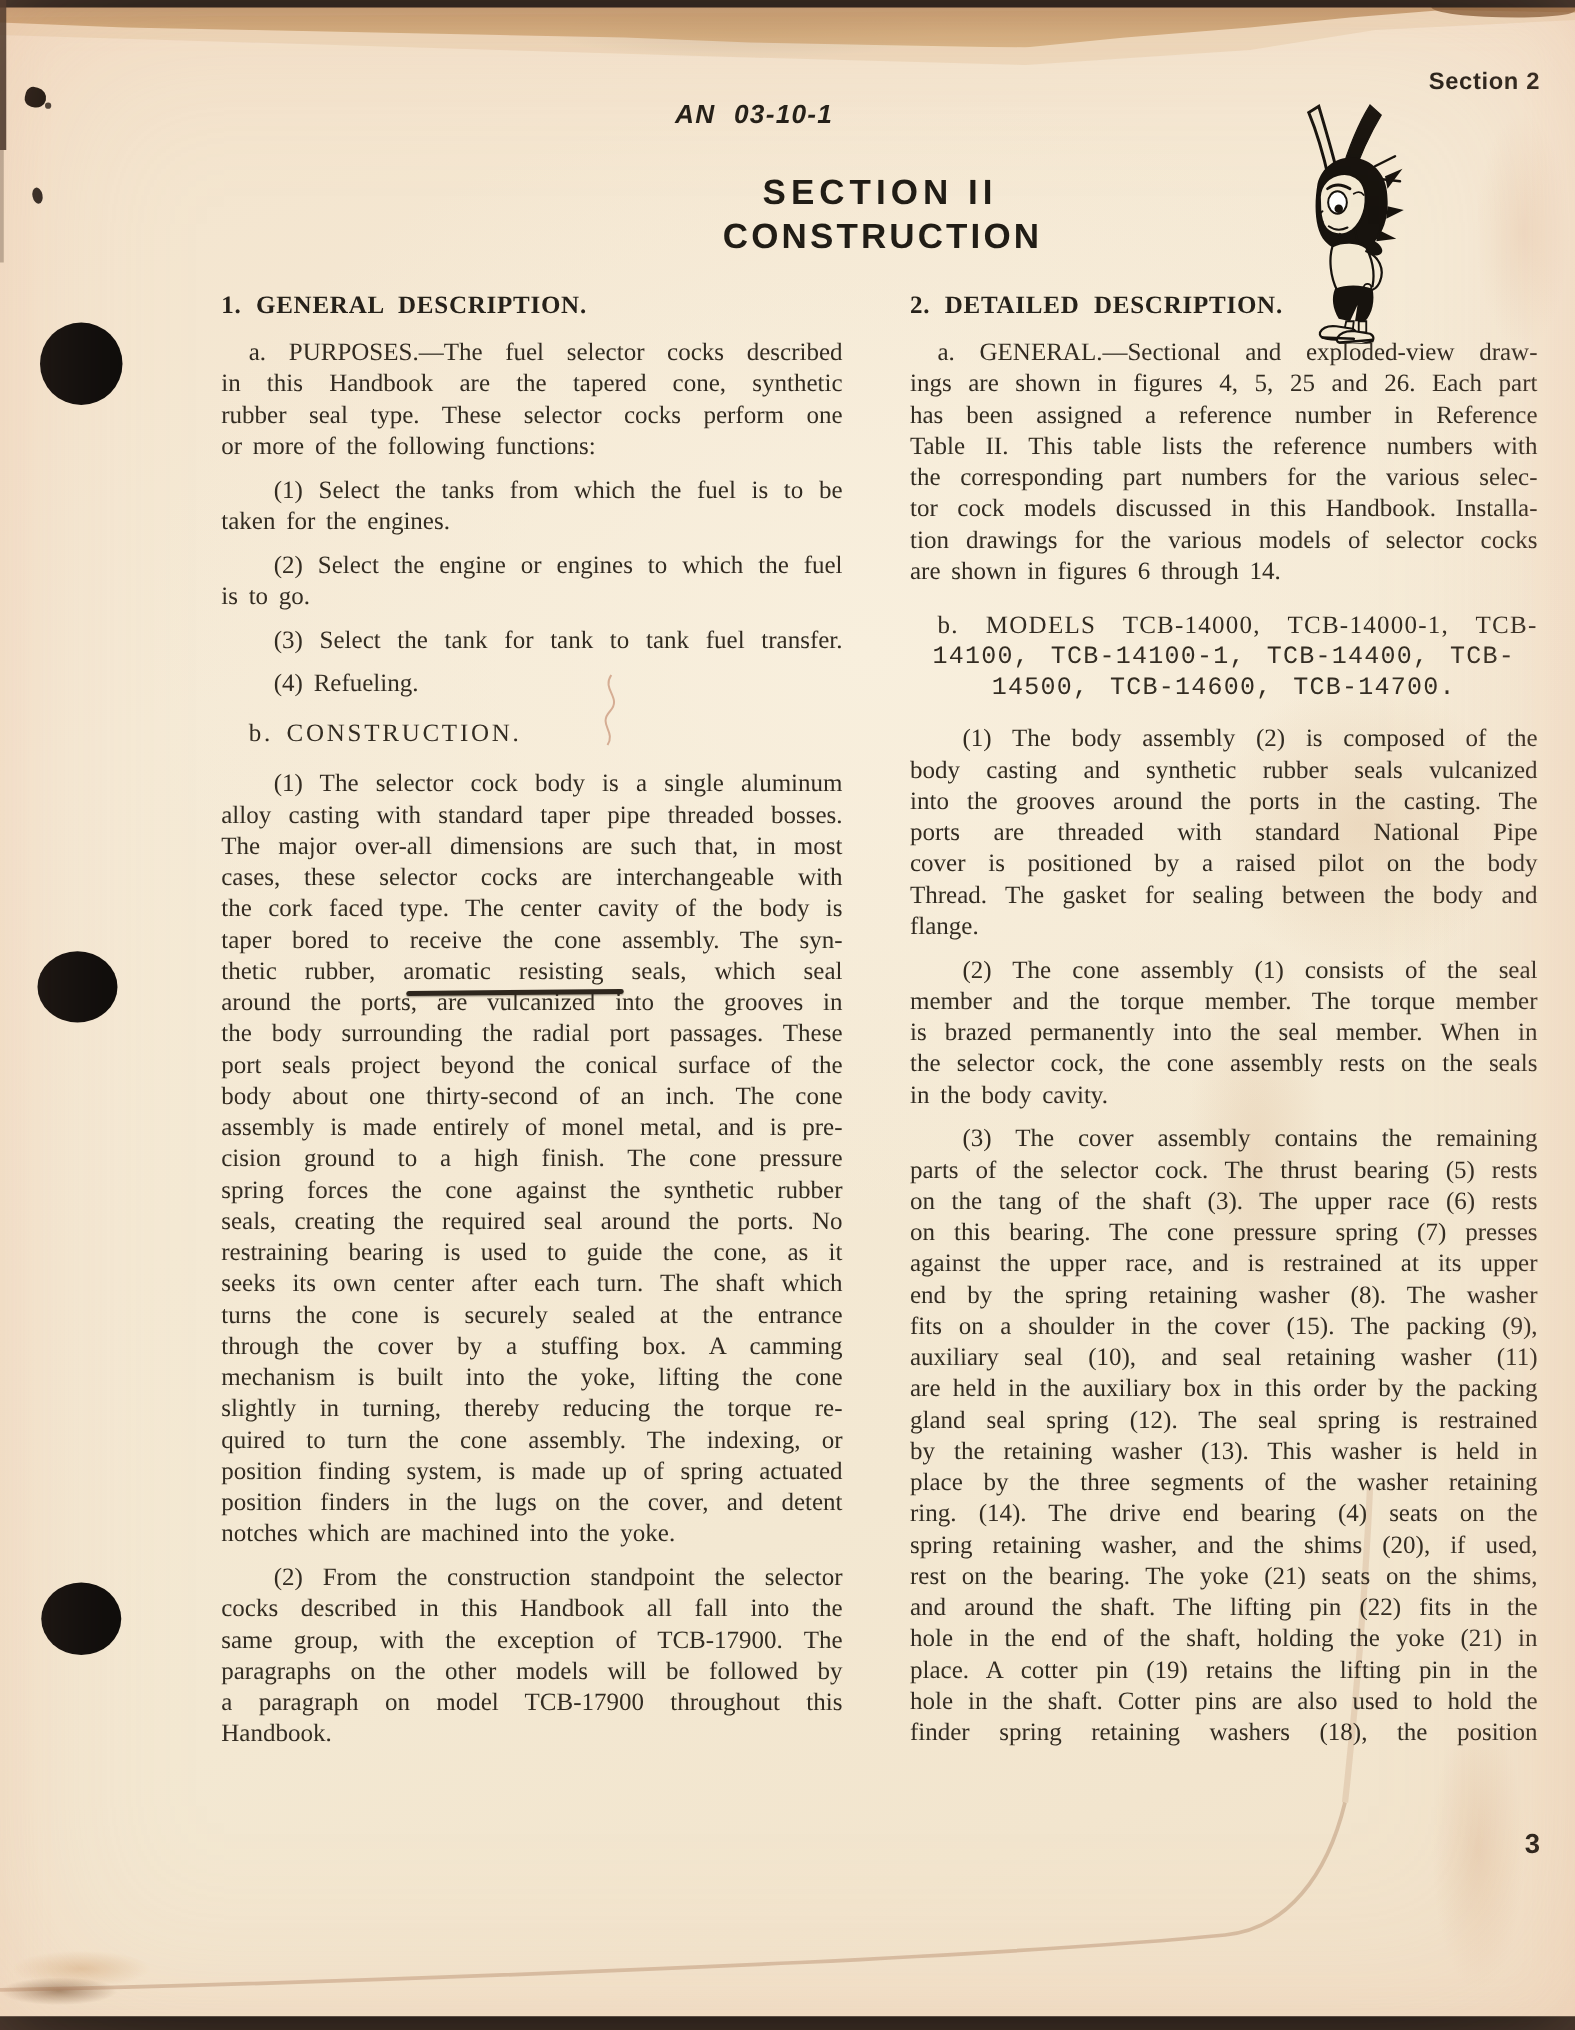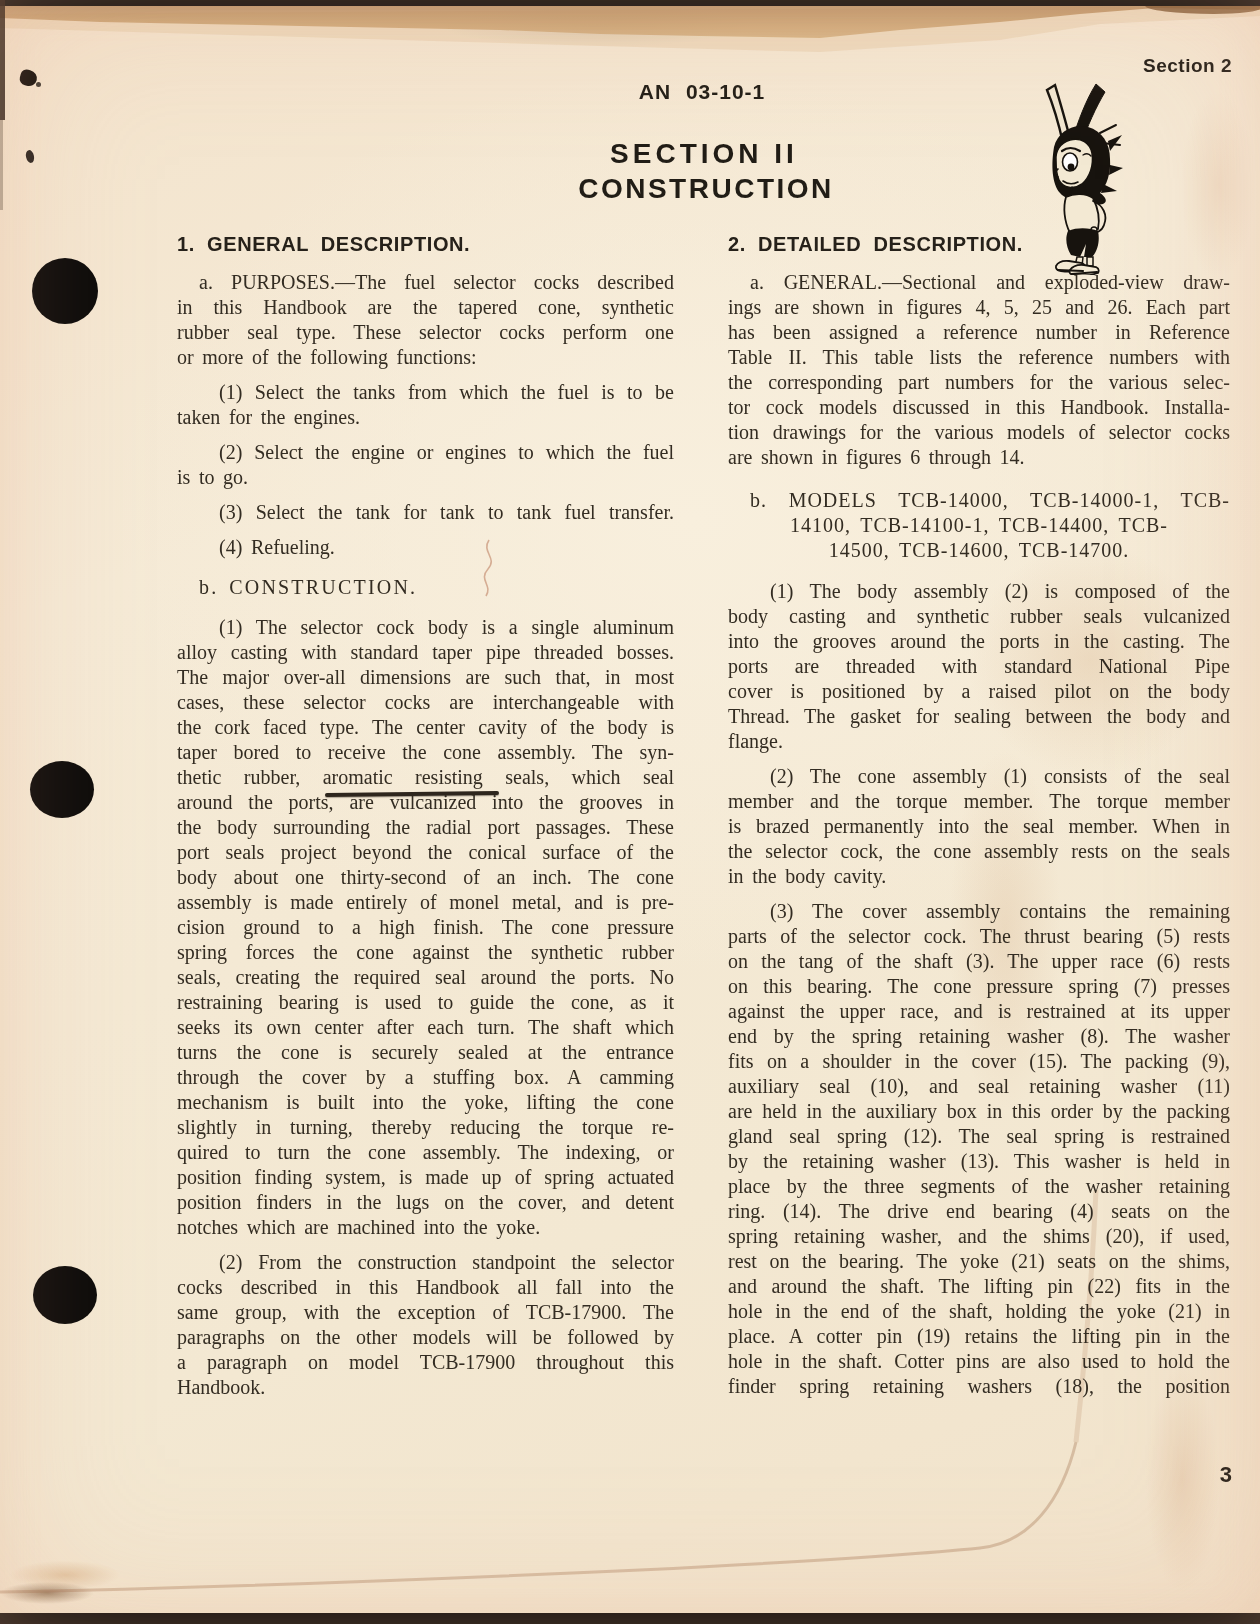--- a/index.html
+++ b/index.html
@@ -13,41 +13,41 @@
       radial-gradient(ellipse 900px 700px at 55% 32%, #f8efdd 0%, rgba(248,239,221,0) 65%),
       linear-gradient(160deg,#f3e3cc 0%,#f5ead6 30%,#f3e8d2 70%,#f1e2ca 100%);
   }
   #page::after{content:"";position:absolute;inset:0;pointer-events:none;
     box-shadow:inset 0 0 150px rgba(230,165,135,.26), inset 0 0 45px rgba(225,175,145,.14);}
   .abs{position:absolute;}
   .noevt{pointer-events:none;}
 
   
   .sans{font-family:"Liberation Sans", sans-serif;font-weight:bold;color:#211d16;}
-  #doc-number{left:540px;top:80px;width:324px;text-align:center;font-size:21px;letter-spacing:1px;word-spacing:8px;}
+  #doc-number{left:540px;top:80px;width:324px;font-size:21px;letter-spacing:1px;word-spacing:8px;font-style:italic;}
   #corner-label{left:1032px;top:55px;width:200px;text-align:right;font-size:19px;letter-spacing:.5px;}
   #title-1{left:504px;top:138px;width:400px;text-align:center;font-size:28px;letter-spacing:4px;}
   #title-2{left:506px;top:173px;width:400px;text-align:center;font-size:28px;letter-spacing:2.5px;}
   #page-number{left:1192px;top:1462px;width:40px;text-align:right;font-size:22px;}
 
   
   .col{position:absolute;top:233px;color:#332c22;}
   #col-left{left:177px;width:497px;}
   #col-right{left:728px;width:502px;}
-  .col-heading{font-family:Liberation Sans, sans-serif;font-weight:bold;font-size:20px;
+  .col-heading{font-family:Liberation Serif, serif;font-weight:bold;font-size:20px;
     letter-spacing:.6px;word-spacing:6px;color:#26211a;margin-bottom:14px;}
   .para{margin-top:10px;}
   .para.first{margin-top:1px;}
   .para.mt{margin-top:15px;}
   .para.mt2{margin-top:16px;}
   .para.mt3{margin-top:18px;}
   .line{font-size:20px;line-height:25px;word-spacing:.18em;
     text-align:justify;text-align-last:justify;}
   .line.l{text-align:left;text-align-last:left;}
-  .line.c{text-align:right;text-align-last:center;}
+  .line.c{text-align:right;text-align-last:center;font-family:Liberation Mono, monospace;}
   .line.i{padding-left:22px;}
   .line.ii{padding-left:42px;}
   .line.sub{letter-spacing:2.2px;}
   .line.caps{letter-spacing:1px;}
 
   
   .strip{background:#0c0b09;}
   #strip-top{left:0;top:0;width:1260px;height:6px;}
   #strip-bottom{left:0;top:1613px;width:1260px;height:11px;}
   #torn-band{left:0;top:0;width:1260px;height:60px;opacity:.78;

